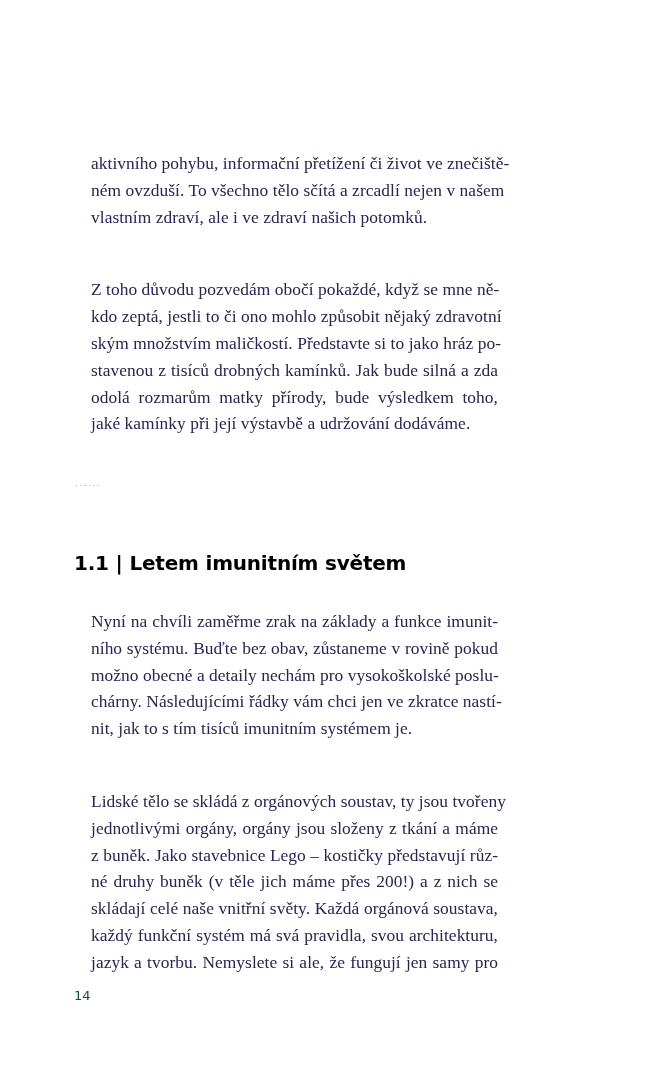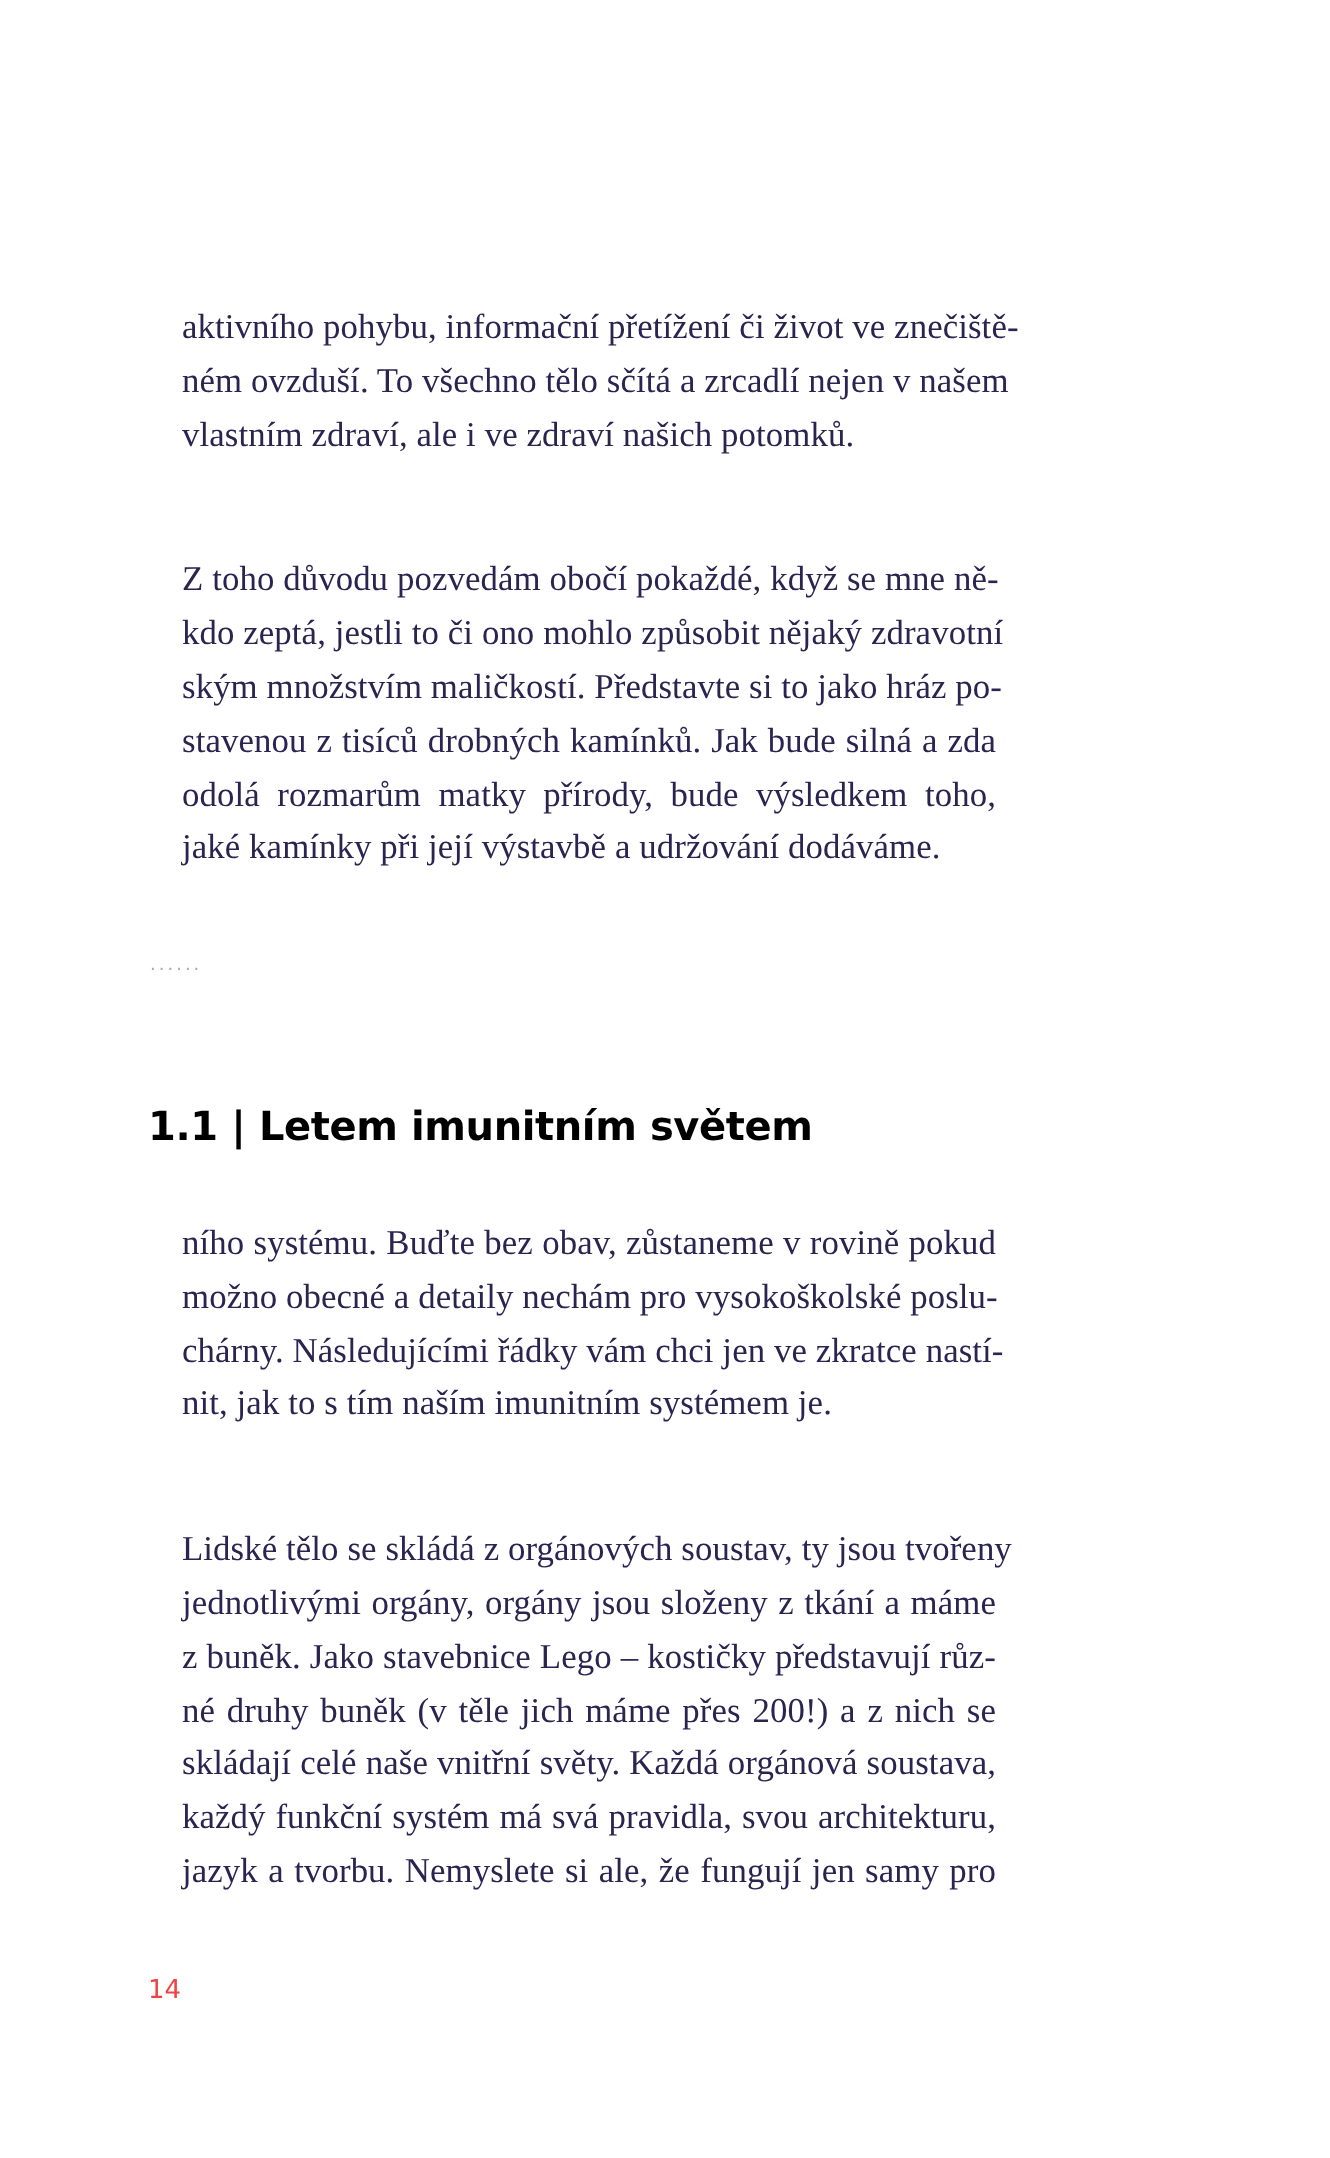--- a/index.html
+++ b/index.html
@@ -63,21 +63,21 @@
       left: 75px;
       top: 592px;
       width: 439px;
     }
     .page-number {
       position: absolute;
       left: 74px;
       top: 988px;
       font-family: "DejaVu Sans", sans-serif;
       font-size: 13px;
-      color: #ef4444;
+      color: #14532d;
     }
   </style>
 </head>
 <body>
 
 <div class="page">
   <p class="para">
     <span class="ln">aktivního pohybu, informační přetížení či život ve znečiště-</span>
     <span class="ln">ném ovzduší. To všechno tělo sčítá a zrcadlí nejen v našem</span>
     <span class="ln last">vlastním zdraví, ale i ve zdraví našich potomků.</span>
@@ -92,24 +92,25 @@
     <span class="ln last">jaké kamínky při její výstavbě a udržování dodáváme.</span>
   </p>
 </div>
 
 <div class="dots">......</div>
 
 <h2 class="heading">1.1 | Letem imunitním světem</h2>
 
 <div class="page2">
   <p class="para">
+    <span class="ln">Nyní na chvíli zaměřme zrak na základy a funkce imunit-</span>
     <span class="ln">ního systému. Buďte bez obav, zůstaneme v rovině pokud</span>
     <span class="ln">možno obecné a detaily nechám pro vysokoškolské poslu-</span>
     <span class="ln">chárny. Následujícími řádky vám chci jen ve zkratce nastí-</span>
-    <span class="ln last">nit, jak to s tím naším imunitním systémem je.</span>
+    <span class="ln last">nit, jak to s tím tisíců imunitním systémem je.</span>
   </p>
   <div class="gap"></div>
   <p class="para">
     <span class="ln">Lidské tělo se skládá z orgánových soustav, ty jsou tvořeny</span>
     <span class="ln">jednotlivými orgány, orgány jsou složeny z tkání a máme</span>
     <span class="ln">z buněk. Jako stavebnice Lego – kostičky představují růz-</span>
     <span class="ln">né druhy buněk (v těle jich máme přes 200!) a z nich se</span>
     <span class="ln">skládají celé naše vnitřní světy. Každá orgánová soustava,</span>
     <span class="ln">každý funkční systém má svá pravidla, svou architekturu,</span>
     <span class="ln">jazyk a tvorbu. Nemyslete si ale, že fungují jen samy pro</span>

